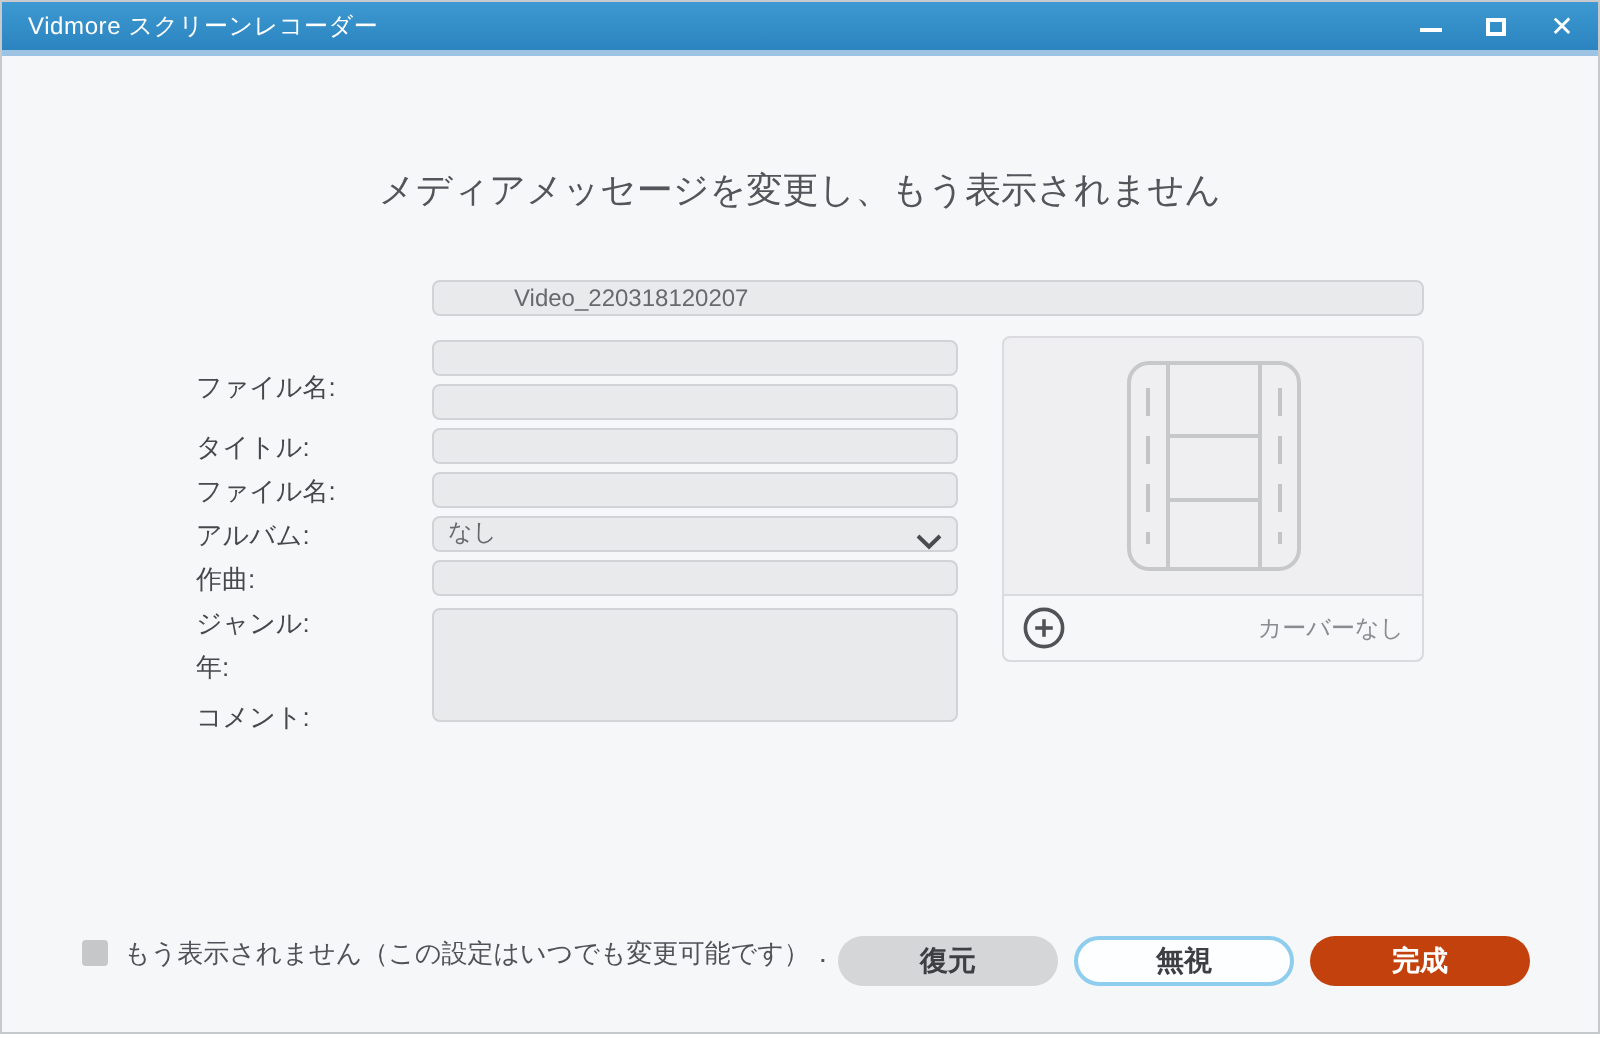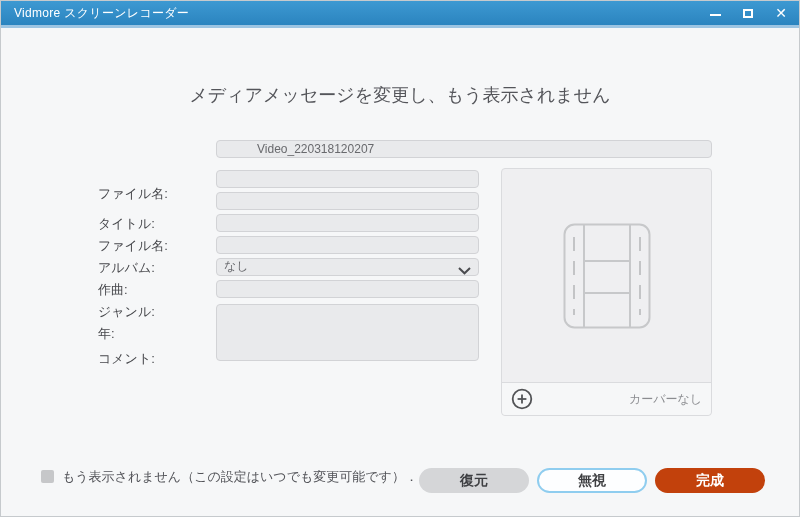--- a/index.html
+++ b/index.html
@@ -23,21 +23,21 @@
   
   .row-label{position:absolute;left:97px;font-size:13px;color:#47484c;height:18px;line-height:18px;margin-top:44px;}
   .field{position:absolute;left:215px;width:263px;height:18px;background:#e9eaec;
     border:1px solid #d2d3d6;border-radius:4px;font-size:12px;color:#68696d;
     padding:0 7px;font-family:inherit;outline:none;}
   .field.wide{width:496px;}
   .select{display:flex;align-items:flex-end;justify-content:space-between;cursor:pointer;}
   .select-value{color:#68696d;}
   textarea.field{height:57px;resize:none;padding-top:4px;}
   
-  .card{position:absolute;left:500px;top:167px;width:211px;height:248px;
+  .card{position:absolute;left:500px;top:167px;width:211px;height:163px;
     border:1px solid #dadbde;border-radius:4px;background:#efeff1;}
   .card-top{position:absolute;left:0;right:0;top:0;bottom:33px;
     display:flex;align-items:center;justify-content:center;}
   .card-strip{position:absolute;left:0;right:0;bottom:0;height:33px;
     border-top:1px solid #dadbde;background:#f6f7f8;border-radius:0 0 4px 4px;
     display:flex;align-items:center;justify-content:space-between;padding:0 9px;}
   .no-cover{font-size:12px;color:#8b8c90;}
   .plus-btn{width:22px;height:22px;cursor:pointer;display:flex;align-items:center;justify-content:center;}
   
   .footer-check{position:absolute;left:40px;top:469px;width:13px;height:13px;

